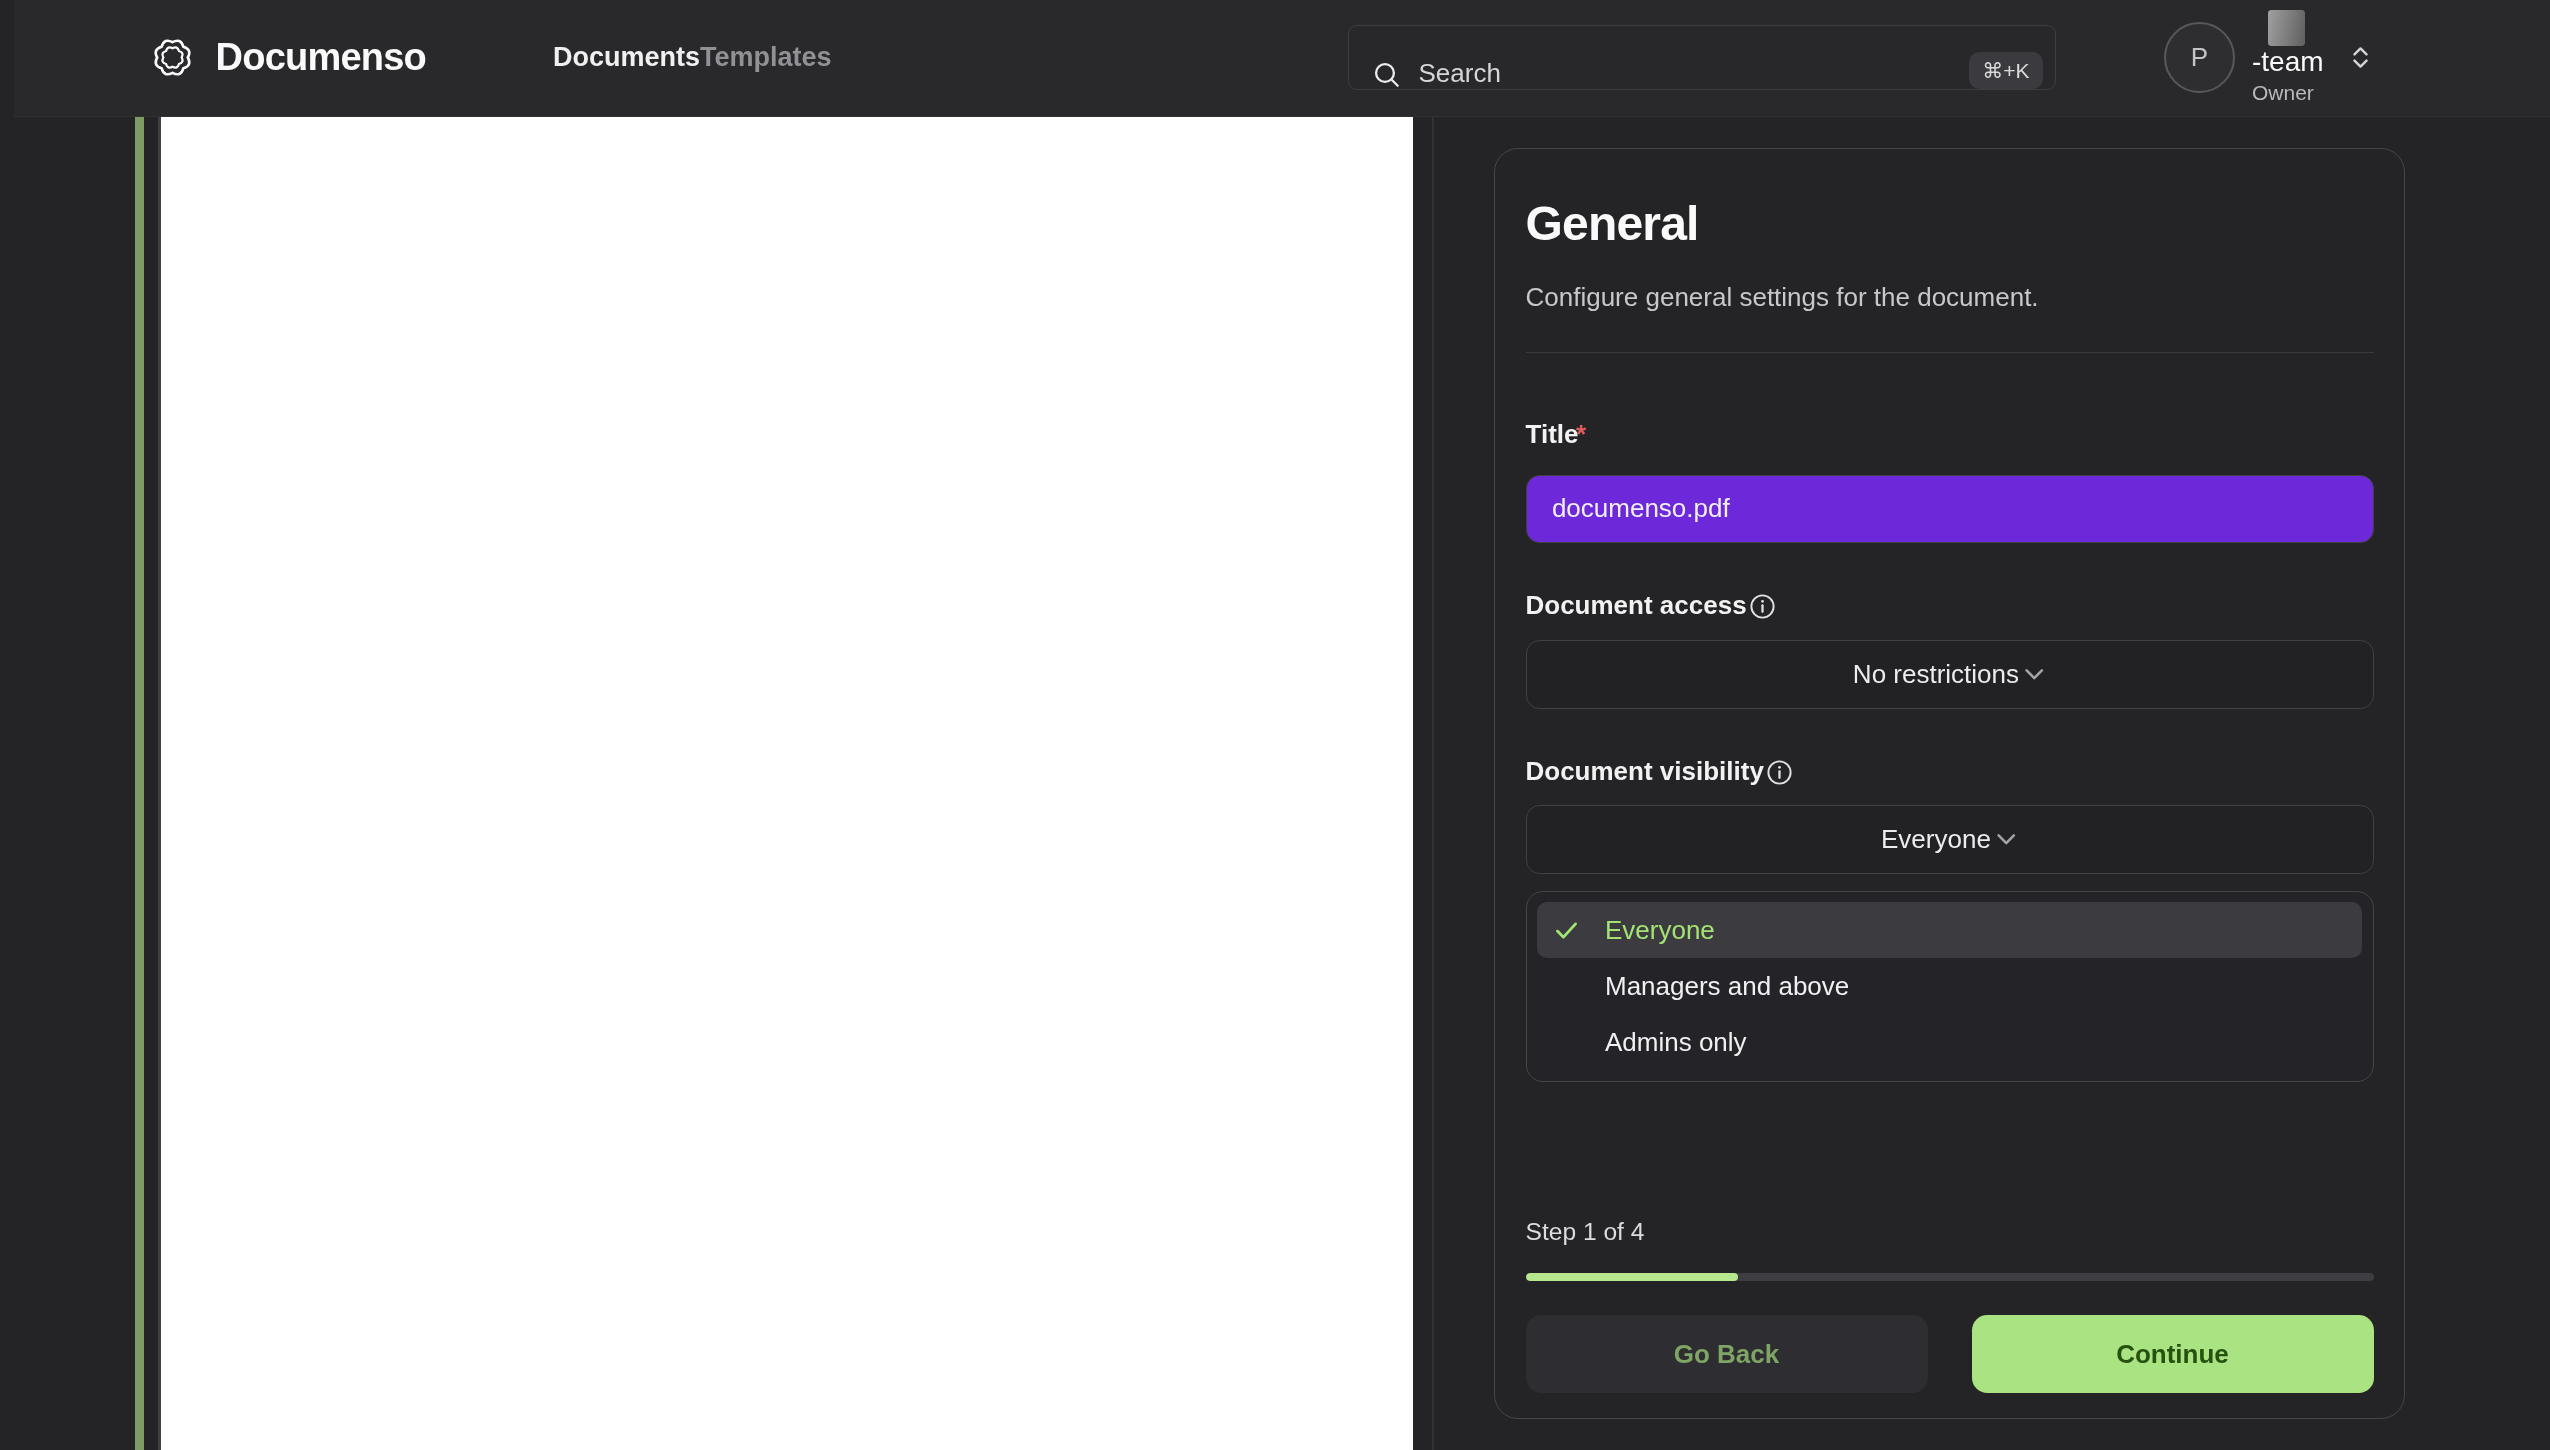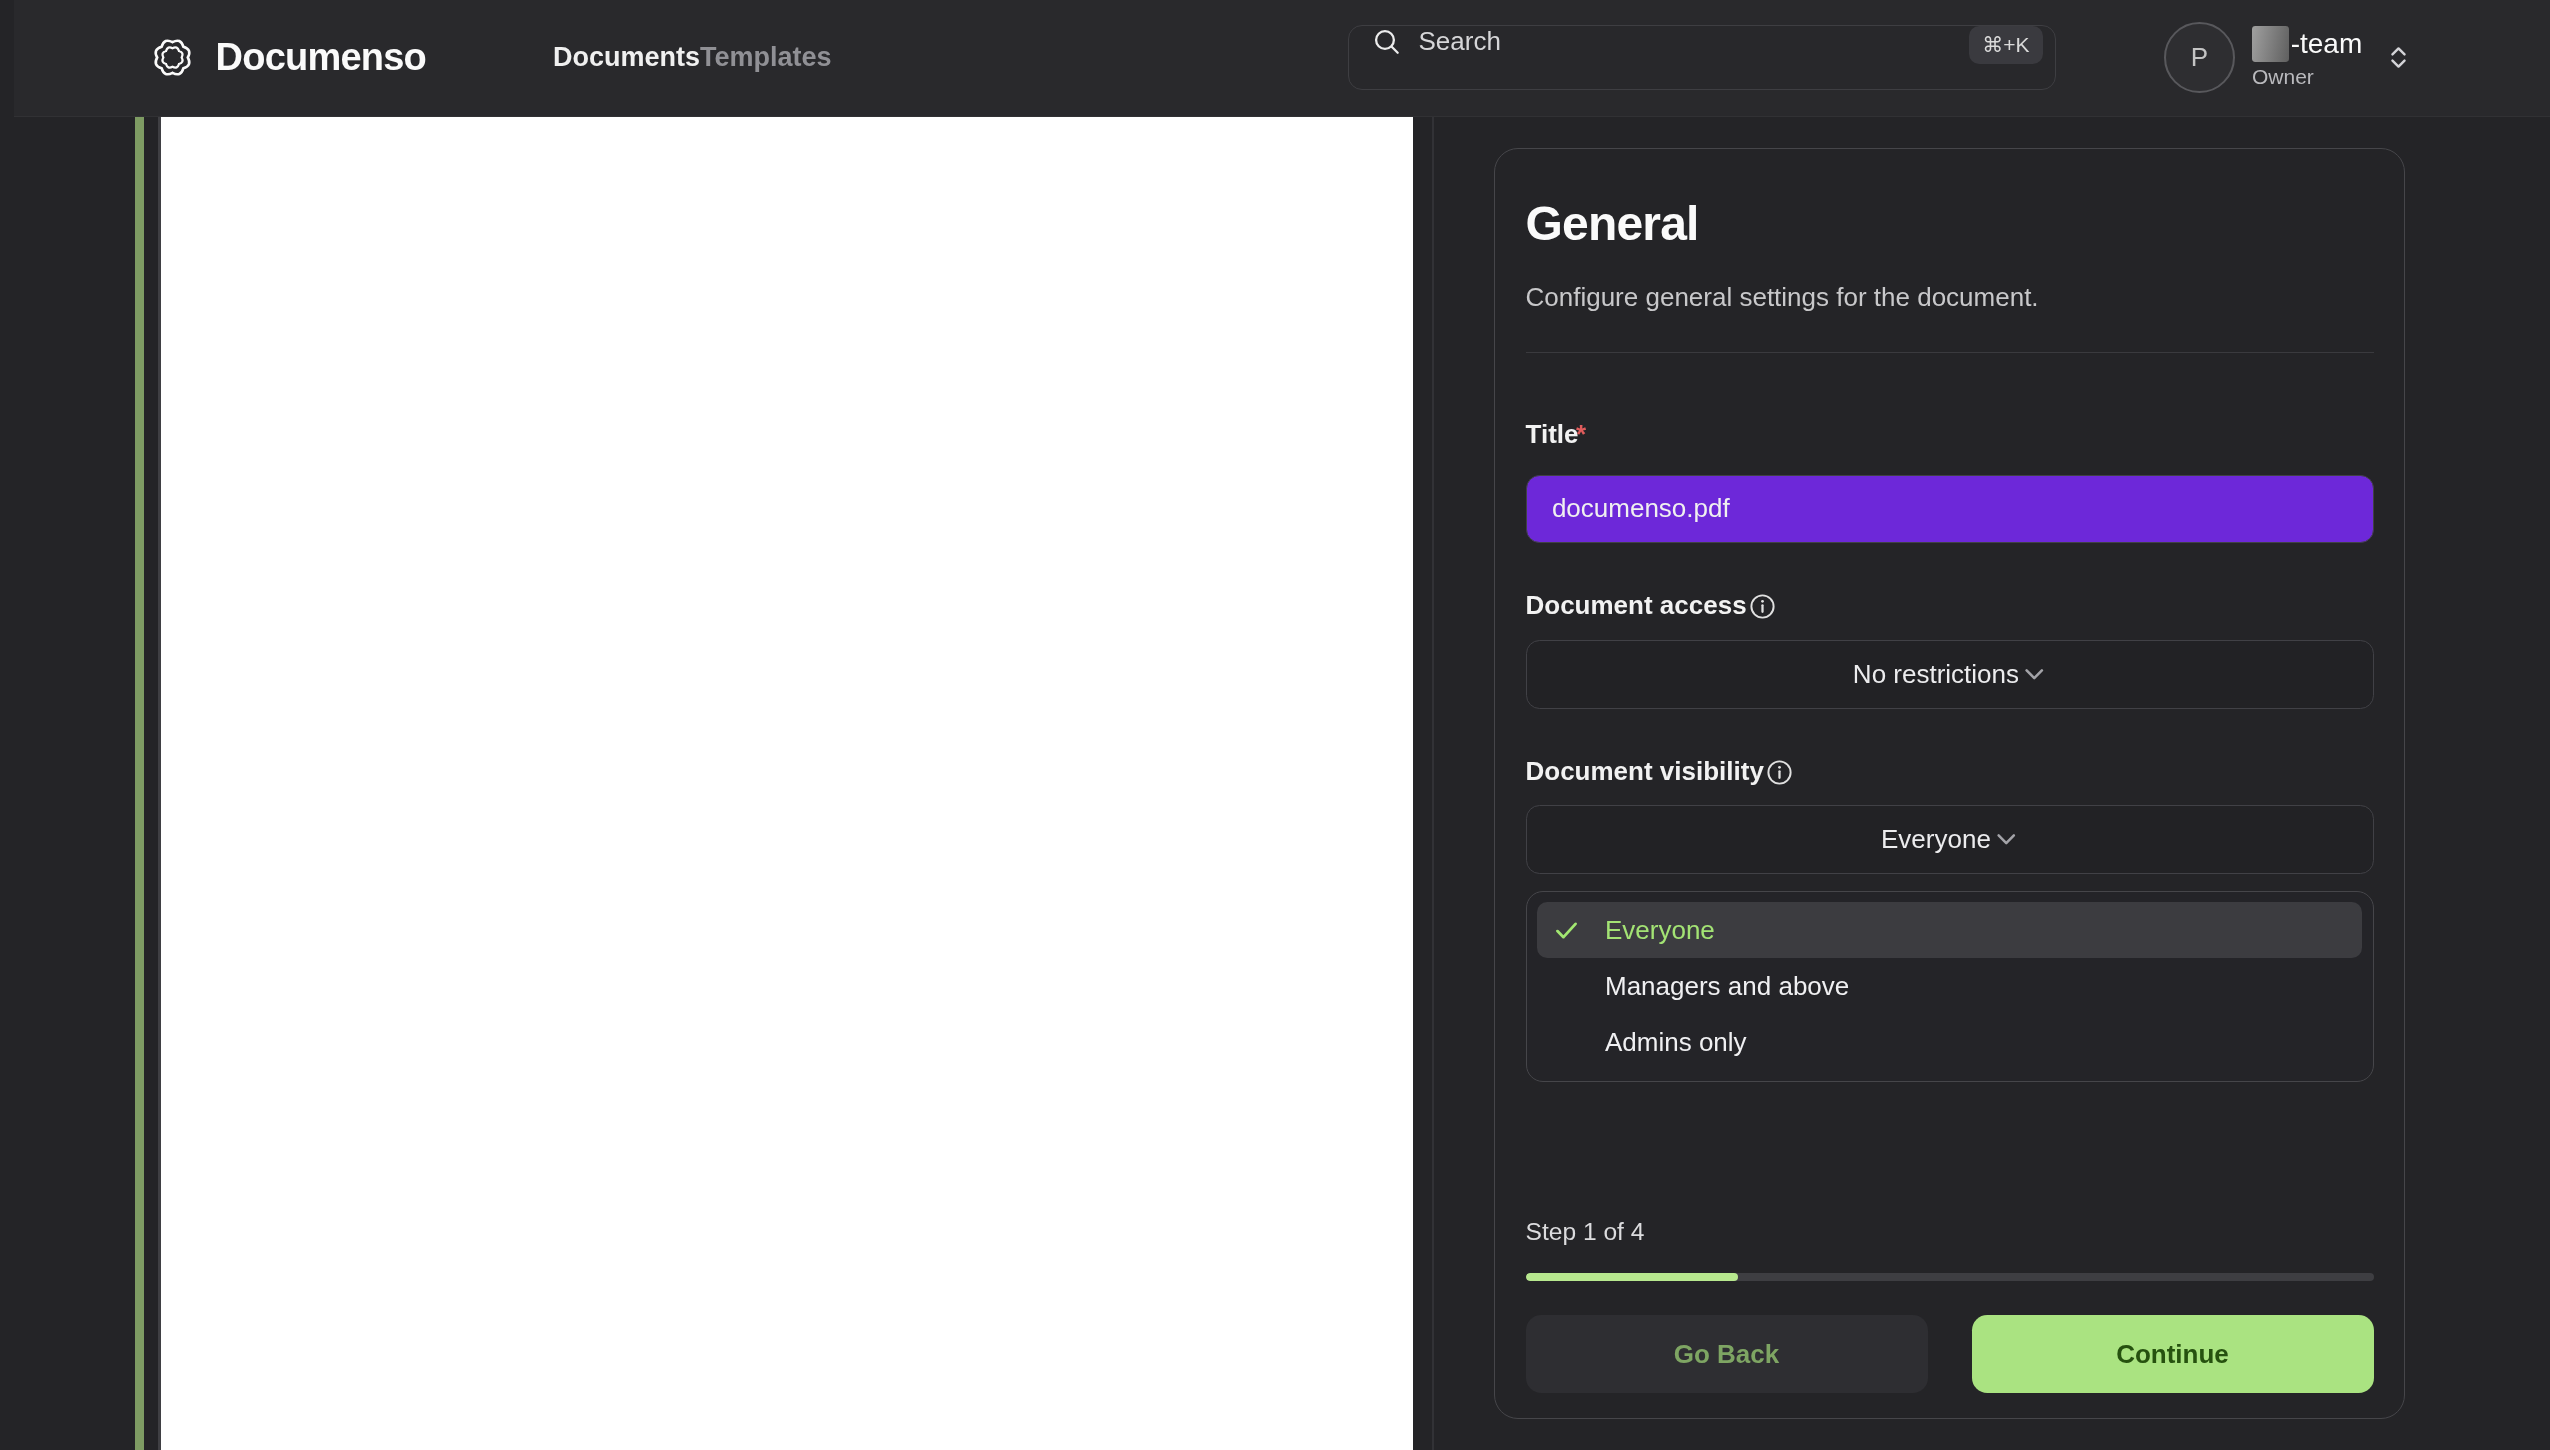--- a/index.html
+++ b/index.html
@@ -9,31 +9,31 @@
 
   
   .navbar{position:absolute;top:0;left:14px;width:100%;height:117px;
           background:#29292c;border-bottom:1.7px solid #313134;box-sizing:border-box;z-index:10;}
   .brand{position:absolute;left:134px;top:0;height:115px;display:flex;align-items:center;gap:18.6px;cursor:pointer;}
   .brand-name{font-size:38px;font-weight:700;color:#fafafa;letter-spacing:-0.8px;}
   .nav-links{position:absolute;left:539px;top:0;height:115px;display:flex;align-items:center;}
   .nav-link{font-size:27px;font-weight:600;color:#909095;cursor:pointer;text-decoration:none;}
   .nav-link.active{color:#f0f0f0;}
   .search{position:absolute;left:1334px;top:25.4px;width:708px;height:65px;box-sizing:border-box;
-          border:1.7px solid #3e3e42;border-radius:14px;background:#28282b;
-          display:flex;align-items:flex-start;padding:0 12px 0 22px;cursor:text;}
+          border:1.7px solid #3e3e42;border-radius:9px;background:#28282b;
+          display:flex;align-items:flex-end;padding:0 12px 0 22px;cursor:text;}
   .search-ph{margin-left:17px;font-size:26px;color:#d6d6d8;}
   .kbd{margin-left:auto;background:#3a3a3f;border-radius:10.2px;padding:6.8px 13.6px;
        font-size:21px;color:#dadada;}
   .account{position:absolute;left:2150px;top:0;height:115px;display:flex;align-items:center;gap:17px;cursor:pointer;}
   .avatar{width:71px;height:71px;border-radius:50%;background:#2e2e31;border:2.5px solid #58585c;
           box-sizing:border-box;display:flex;align-items:center;justify-content:center;
           font-size:26px;color:#c4c4c4;}
   .team{display:flex;flex-direction:column;justify-content:center;}
-  .team-row{display:flex;align-items:center;}
+  .team-row{display:flex;align-items:center;flex-direction:column;}
   .redacted{width:37px;height:36px;border-radius:3.4px;margin-right:1.7px;
             background:linear-gradient(100deg,#a0a0a0,#5f5f5f);}
   .team-suffix{font-size:28px;font-weight:500;color:#fafafa;}
   .role{font-size:21px;color:#b9b9bd;margin-top:2.5px;}
   .selector-icon{margin-left:5.1px;}
 
   
   .green-line{position:absolute;left:135px;top:117px;bottom:0;width:9.3px;background:#7e9b63;}
   .doc-page{position:absolute;left:158px;top:117px;bottom:0;width:1255px;background:#ffffff;
             border-left:3.4px solid #3f3f43;box-sizing:border-box;}

